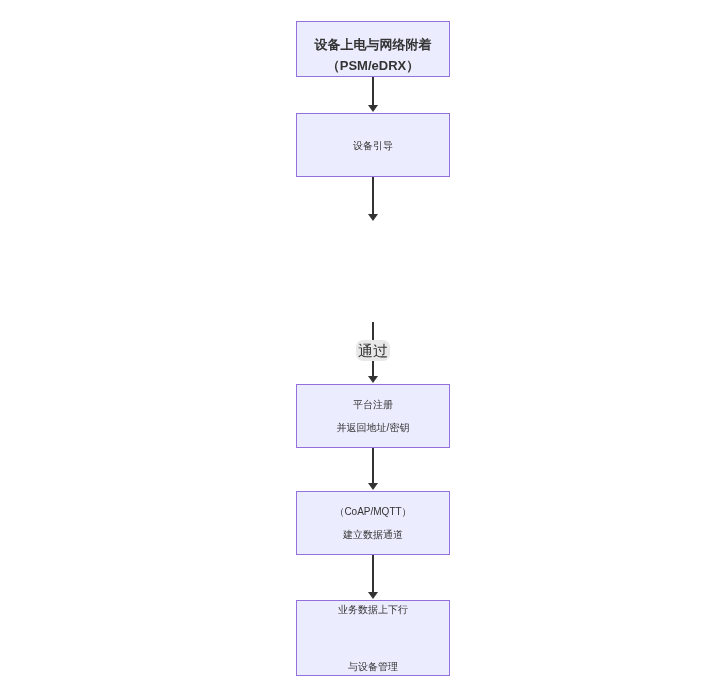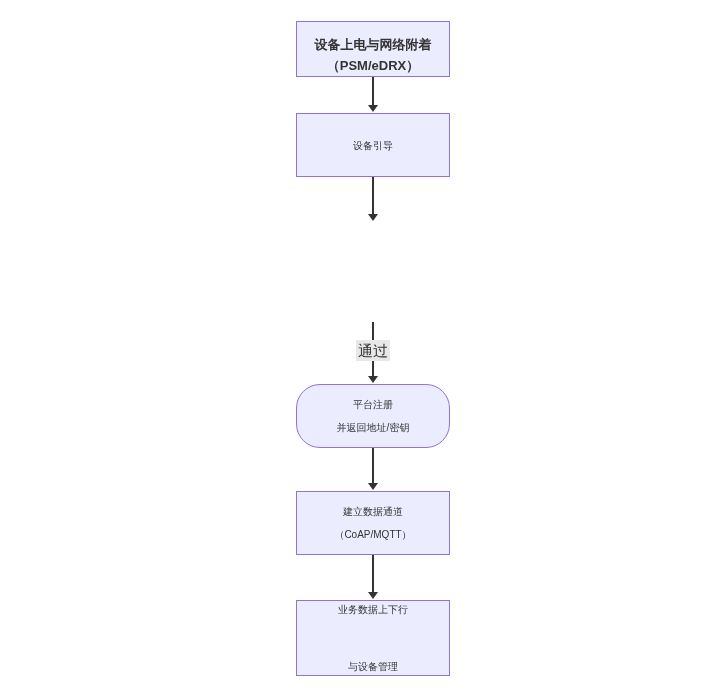--- a/index.html
+++ b/index.html
@@ -96,33 +96,33 @@
   <div class="node rect" style="left:296px; top:113px; width:154px; height:64px;">
     <span>设备引导</span>
   </div>
 
   <div class="edge-line" style="left:372px; top:177px; height:37px;"></div>
   <div class="edge-head" style="left:368px; top:214px;"></div>
 
 
   <div class="edge-line" style="left:372px; top:322px; height:54px;"></div>
   <div class="edge-head" style="left:368px; top:376px;"></div>
-  <div class="edge-label" style="left:373px; top:340px;">通过</div>
+  <div class="edge-label" style="left:373px; top:340px;border-radius:7px;">通过</div>
 
-  <div class="node rect" style="left:296px; top:384px; width:154px; height:64px;border-radius:24px;">
+  <div class="node rect" style="left:296px; top:384px; width:154px; height:64px;">
     <span>平台注册</span>
     <span>并返回地址/密钥</span>
   </div>
 
   <div class="edge-line" style="left:372px; top:448px; height:35px;"></div>
   <div class="edge-head" style="left:368px; top:483px;"></div>
 
   <div class="node rect" style="left:296px; top:491px; width:154px; height:64px;">
+    <span>（CoAP/MQTT）</span>
     <span>建立数据通道</span>
-    <span>（CoAP/MQTT）</span>
   </div>
 
   <div class="edge-line" style="left:372px; top:555px; height:37px;"></div>
   <div class="edge-head" style="left:368px; top:592px;"></div>
 
   <div class="node rect" style="left:296px; top:600px; width:154px; height:76px;gap:34px;">
     <span>业务数据上下行</span>
     <span>与设备管理</span>
   </div>
 

